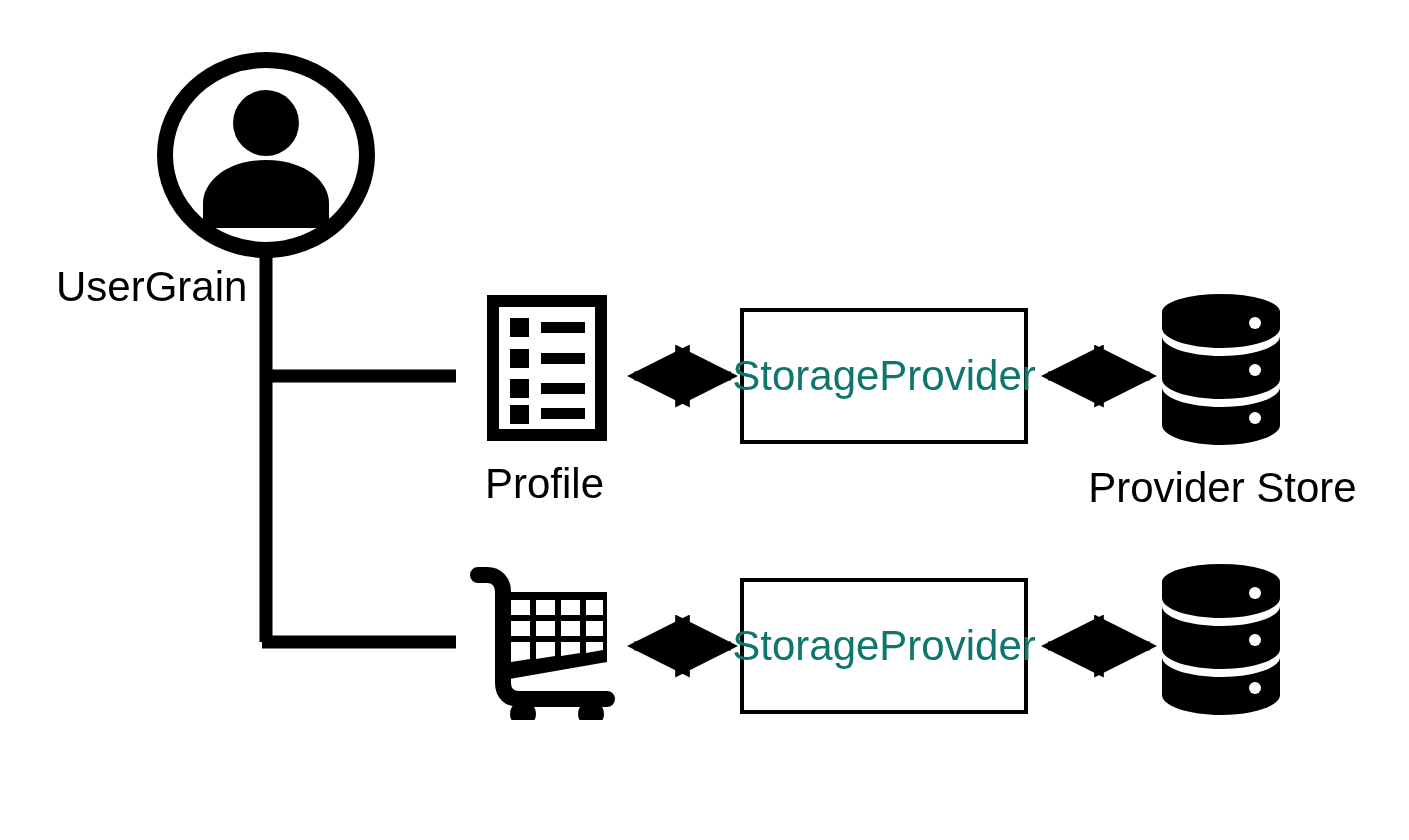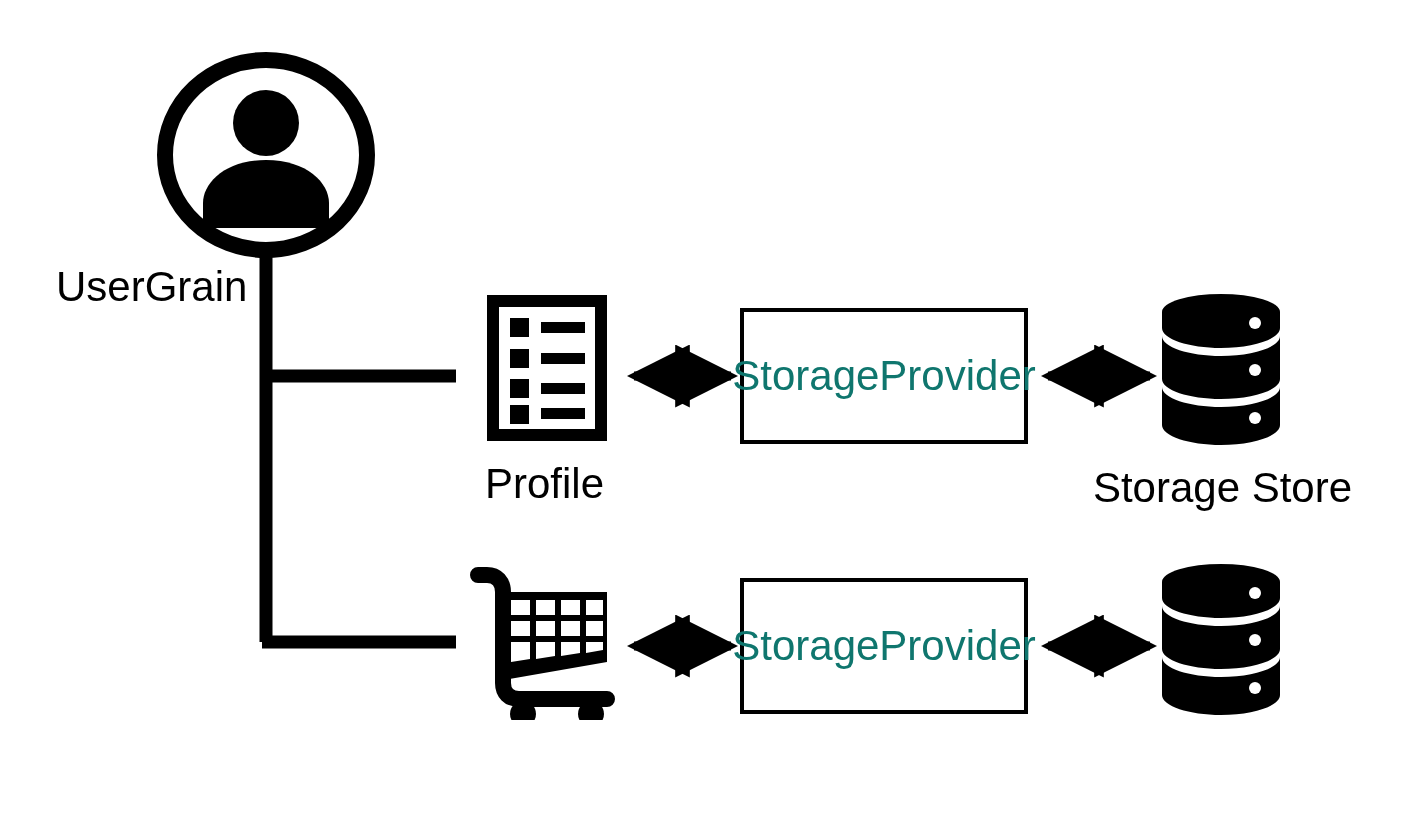--- a/index.html
+++ b/index.html
@@ -227,21 +227,21 @@
                L120,36 C120,47 93,56 61,56 C29,56 2,47 2,36 Z" fill="#ffffff"></path>
       <path d="M2,95 C2,106 29,115 61,115 C93,115 120,106 120,95
                L120,87 C120,98 93,107 61,107 C29,107 2,98 2,87 Z" fill="#ffffff"></path>
 
       <circle cx="95" cy="78" r="6" fill="#ffffff"></circle>
       <circle cx="95" cy="126" r="6" fill="#ffffff"></circle>
       <circle cx="95" cy="31" r="6" fill="#ffffff"></circle>
     </svg>
   </div>
 
-  <div class="label label-profile-store">Storage Store</div>
+  <div class="label label-profile-store">Provider Store</div>
 
   <div class="icon-wrap icon-db-bot">
     <svg viewBox="0 0 122 155" width="122" height="155">
       <path d="M2,20 L2,133 C2,144 29,153 61,153 C93,153 120,144 120,133 L120,20 Z" fill="#000000"></path>
       <ellipse cx="61" cy="20" rx="59" ry="18" fill="#000000"></ellipse>
       <path d="M2,44 C2,55 29,64 61,64 C93,64 120,55 120,44
                L120,36 C120,47 93,56 61,56 C29,56 2,47 2,36 Z" fill="#ffffff"></path>
       <path d="M2,95 C2,106 29,115 61,115 C93,115 120,106 120,95
                L120,87 C120,98 93,107 61,107 C29,107 2,98 2,87 Z" fill="#ffffff"></path>
       <circle cx="95" cy="78" r="6" fill="#ffffff"></circle>

